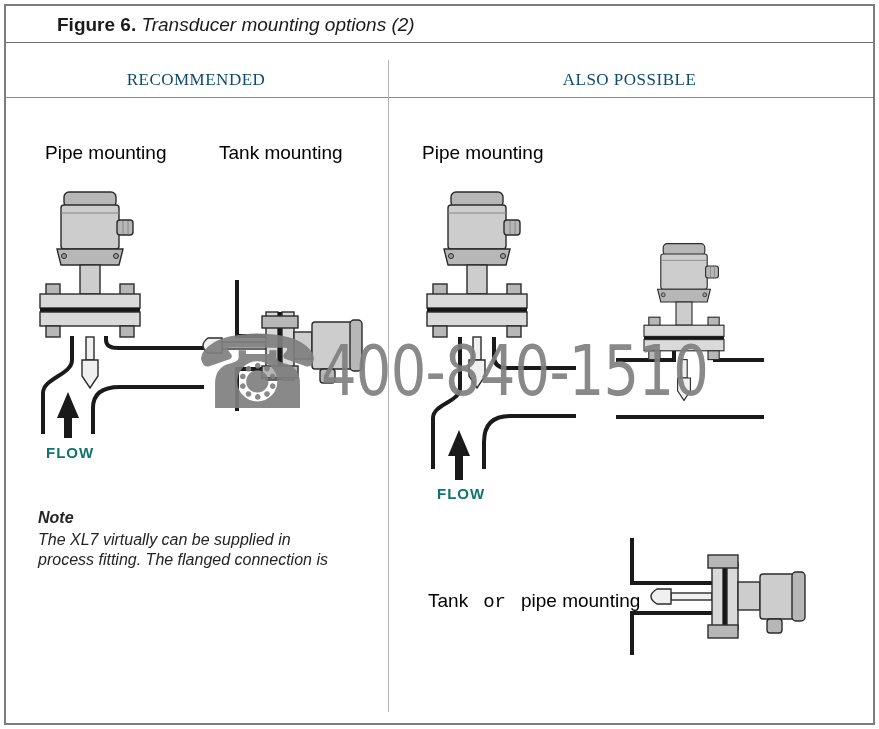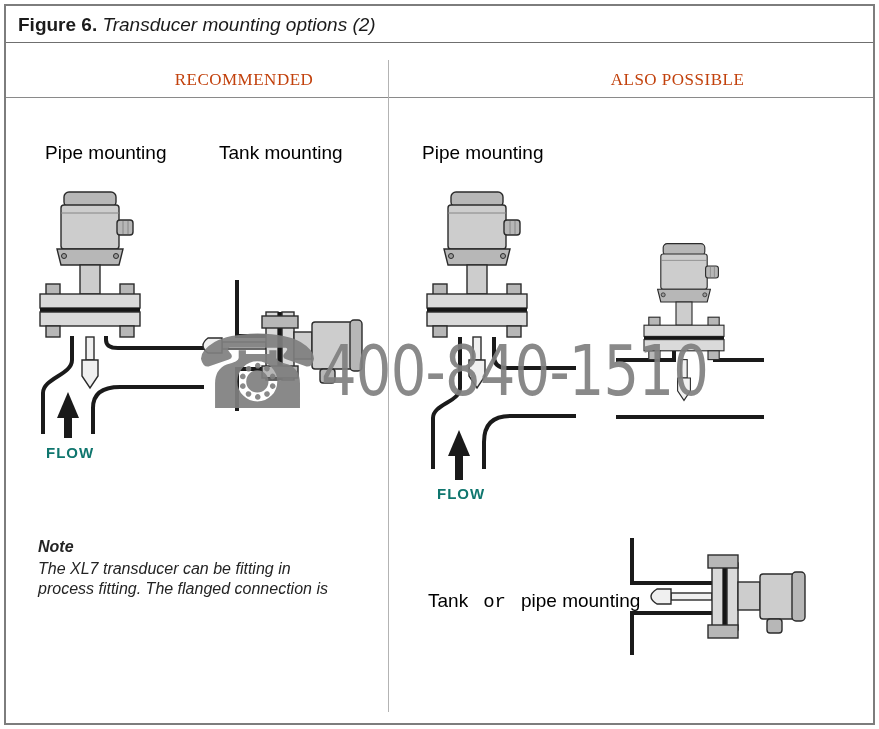--- a/index.html
+++ b/index.html
@@ -1,33 +1,33 @@
 <!DOCTYPE html>
 <html><head>
 <meta charset="utf-8">
 <style>
   html,body{margin:0;padding:0;background:#fdfdfd;}
   #stage{position:relative;width:879px;height:729px;background:#ffffff;
          font-family:"Liberation Sans",sans-serif;color:#1b1b1b;overflow:hidden;}
   .abs{position:absolute;}
   #frame{left:4px;top:4px;width:867px;height:717px;border:2px solid #7d7d7d;background:#fff;}
   #title-bar{left:6px;top:6px;width:863px;height:36px;}
-  #title-bar .inner{padding:8px 0 0 12px;font-size:19px;white-space:nowrap;}
+  #title-bar .inner{padding:8px 0 0 12px;font-size:19px;white-space:nowrap;margin-left:39px;}
   .fig-label{font-weight:bold;}
   .fig-title{font-style:italic;}
   #title-rule{left:6px;top:42px;width:867px;height:1px;background:#6f6f6f;}
   #header-rule{left:6px;top:97px;width:867px;height:1px;background:#8a8a8a;}
   #col-divider{left:388px;top:60px;width:1px;height:652px;background:#b3b3b3;}
   .col-header{top:70px;height:22px;text-align:center;
-              font-family:"Liberation Serif",serif;font-size:17px;color:#c2410c;letter-spacing:.5px;margin-left:48px;}
+              font-family:"Liberation Serif",serif;font-size:17px;color:#0c4a6e;letter-spacing:.5px;}
   #hdr-left{left:4px;width:384px;}
   #hdr-right{left:388px;width:483px;text-align:center;}
   .lbl{font-size:19px;color:#000000;white-space:nowrap;}
   .flow{font-size:15px;font-weight:bold;letter-spacing:1px;color:#0f766e;z-index:4;}
-  #note{left:38px;top:537px;width:330px;font-size:16px;font-style:italic;color:#242424;line-height:20px;}
+  #note{left:38px;top:508px;width:330px;font-size:16px;font-style:italic;color:#242424;line-height:20px;}
   #note .note-h{font-weight:bold;margin-bottom:2px;}
   .or-serif{font-family:Liberation Mono, monospace;font-style:normal;margin:0 15px;}
   
   #watermark{left:194px;top:320px;display:flex;align-items:flex-start;z-index:6;opacity:.92;}
   #wm-phone{font-family:"DejaVu Sans",sans-serif;font-size:102px;line-height:1;margin-top:2px;}
   #wm-num{font-family:"DejaVu Sans",sans-serif;font-size:70px;line-height:1;margin-top:16px;
           letter-spacing:-1px;transform:scaleX(.8);transform-origin:left top;white-space:nowrap;}
   
   svg{position:absolute;overflow:visible;}
   .g0{fill:#f0f0f0;stroke:#2b2b2b;stroke-width:1.4;}
@@ -110,21 +110,21 @@
     <rect x="72" y="44" width="36" height="12" class="g2"></rect>
     <rect x="72" y="94" width="36" height="12" class="g2"></rect>
     <rect x="104" y="60" width="18" height="27" class="g3"></rect>
     <rect x="122" y="50" width="44" height="47" rx="3" class="g3"></rect>
     <rect x="160" y="48" width="12" height="51" rx="4" class="g2"></rect>
     <rect x="130" y="97" width="15" height="14" rx="3" class="g2"></rect>
   </svg>
 
   <div id="note" class="abs">
     <div class="note-h">Note</div>
-    <div>The XL7 transducer can be fitting in</div>
+    <div>The XL7 virtually can be supplied in</div>
     <div>process fitting. The flanged connection is</div>
   </div>
 
   <div class="abs lbl" style="left:422px;top:142px;">Pipe mounting</div>
 
   <svg style="left:412px;top:188px;" width="180" height="310" viewBox="0 0 180 310">
     <path class="pipe" d="M48,151 V200 C48,214 21,216 21,230 V279"></path>
     <path class="pipe" d="M82,151 V168 Q82,180 95,180 H162"></path>
     <path class="pipe" d="M72,279 V254 Q72,228 98,228 H162"></path>
     <use href="#td-v" x="5" y="2"></use>

